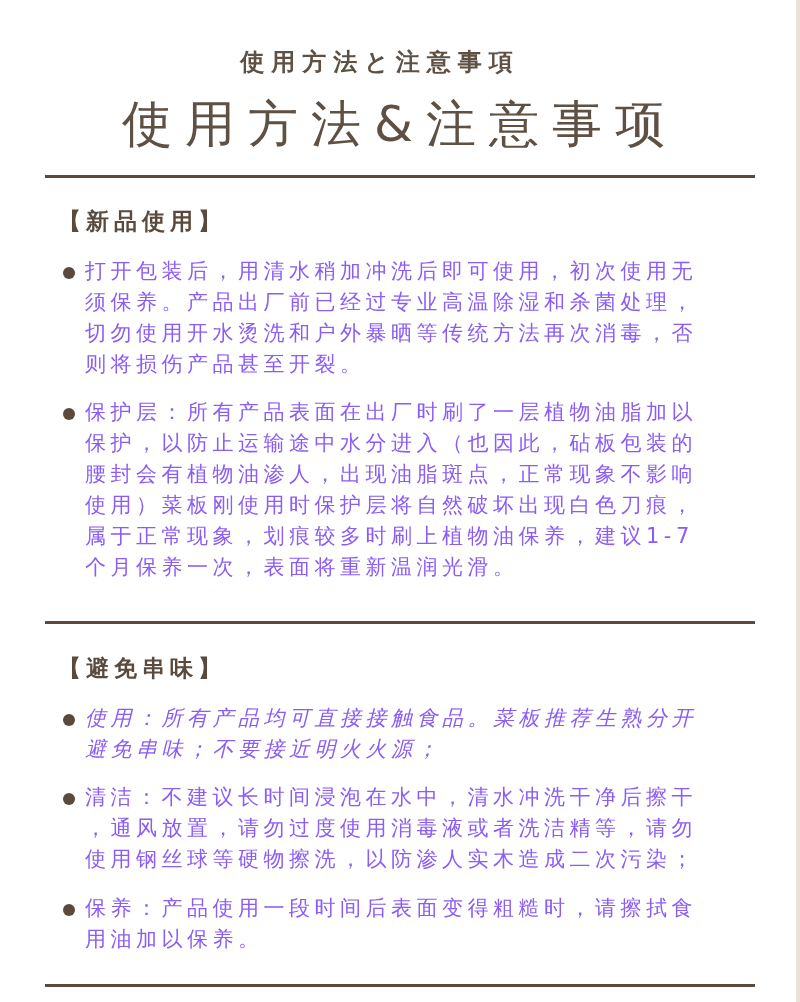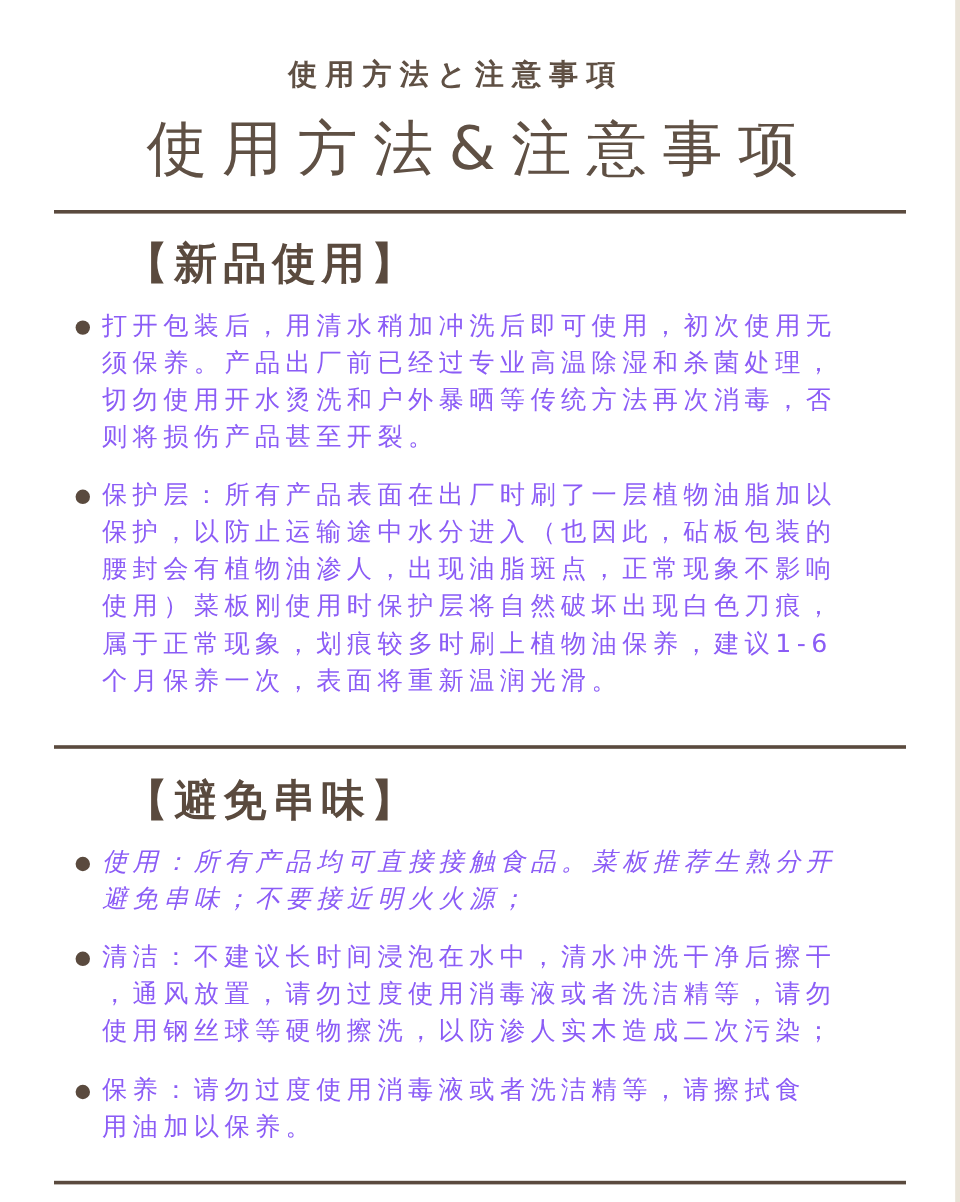--- a/index.html
+++ b/index.html
@@ -21,22 +21,22 @@
   .title {
     position: absolute; left: 0; width: 800px; top: 92px;
     text-align: center; font-weight: normal; font-size: 50px; line-height: 64px;
     letter-spacing: 13px; color: #5f5044;
   }
   .rule {
     position: absolute; left: 45px; width: 710px; height: 3px;
     background: #5a4a3e;
   }
   .heading {
-    position: absolute; left: 58px; font-weight: bold; font-size: 36px;
-    line-height: 36px; letter-spacing: 5px; color: #5a4a3e; margin-left: 46px;
+    position: absolute; left: 58px; font-weight: bold; font-size: 23px;
+    line-height: 36px; letter-spacing: 5px; color: #5a4a3e;
   }
   .item {
     position: absolute; left: 62px; width: 670px;
   }
   .bullet {
     position: absolute; left: 1px; top: 11px; width: 12px; height: 12px;
     border-radius: 50%; background: #5a4a3e;
   }
   .item-text {
     margin-left: 23px; font-size: 21px; line-height: 31px;
@@ -62,21 +62,21 @@
 切勿使用开水烫洗和户外暴晒等传统方法再次消毒，否
 则将损伤产品甚至开裂。</div>
 </div>
 
 <div class="item" style="top:397px;">
   <span class="bullet"></span>
   <div class="item-text">保护层：所有产品表面在出厂时刷了一层植物油脂加以
 保护，以防止运输途中水分进入（也因此，砧板包装的
 腰封会有植物油渗人，出现油脂斑点，正常现象不影响
 使用）菜板刚使用时保护层将自然破坏出现白色刀痕，
-属于正常现象，划痕较多时刷上植物油保养，建议1-6
+属于正常现象，划痕较多时刷上植物油保养，建议1-7
 个月保养一次，表面将重新温润光滑。</div>
 </div>
 
 <div class="rule" style="top:621px;"></div>
 
 <div class="heading" style="top:650px;">【避免串味】</div>
 
 <div class="item" style="top:703px;font-style:italic;">
   <span class="bullet"></span>
   <div class="item-text">使用：所有产品均可直接接触食品。菜板推荐生熟分开
@@ -85,17 +85,17 @@
 
 <div class="item" style="top:782px;">
   <span class="bullet"></span>
   <div class="item-text">清洁：不建议长时间浸泡在水中，清水冲洗干净后擦干
 ，通风放置，请勿过度使用消毒液或者洗洁精等，请勿
 使用钢丝球等硬物擦洗，以防渗人实木造成二次污染；</div>
 </div>
 
 <div class="item" style="top:893px;">
   <span class="bullet"></span>
-  <div class="item-text">保养：请勿过度使用消毒液或者洗洁精等，请擦拭食
+  <div class="item-text">保养：产品使用一段时间后表面变得粗糙时，请擦拭食
 用油加以保养。</div>
 </div>
 
 <div class="rule" style="top:984px;"></div>
 
 </body></html>

